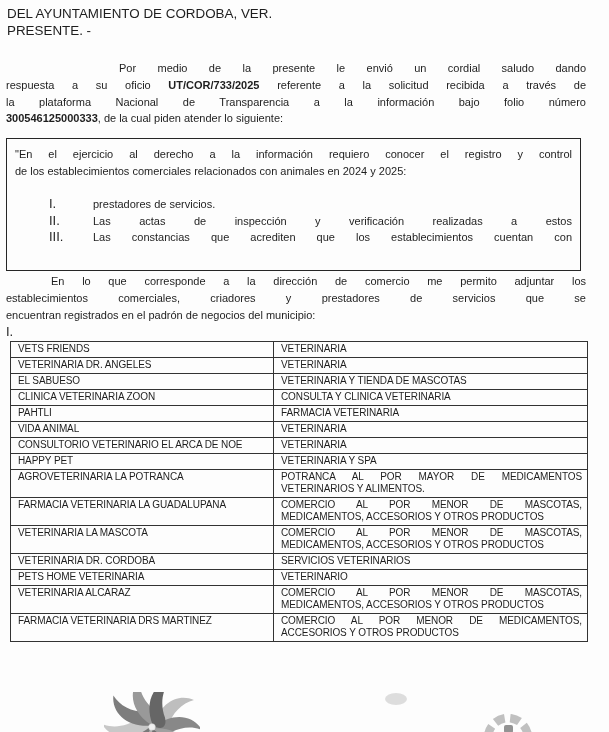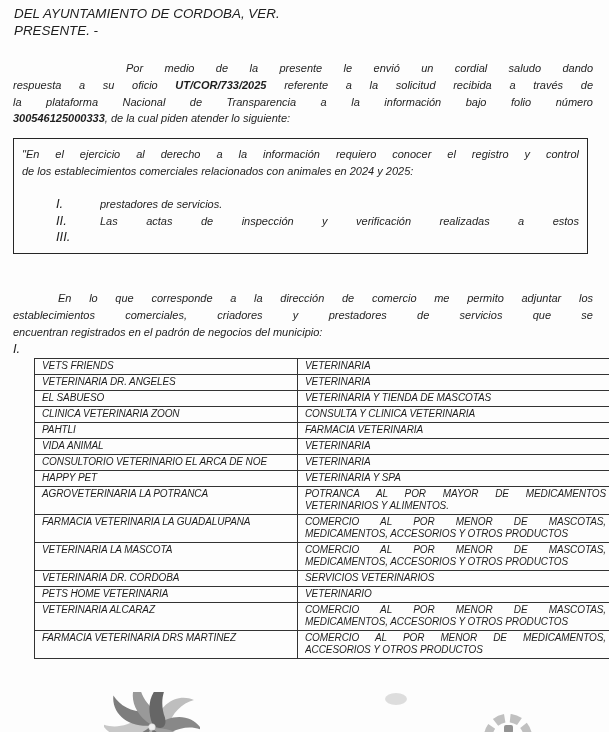--- a/index.html
+++ b/index.html
@@ -1,21 +1,21 @@
 <!DOCTYPE html>
 <html><head>
 <meta charset="utf-8">
 <style>
   html,body{margin:0;padding:0;}
   body{
     width:609px;height:732px;overflow:hidden;position:relative;
     background:#fdfdfd;color:#1e1e1e;
     font-family:"Liberation Sans", sans-serif;
   }
-  .page{position:absolute;inset:0;padding:3px 13px;box-sizing:border-box;font-style:italic;}
+  .page{position:absolute;inset:0;padding:3px 6px;box-sizing:border-box;}
   
   .tline{
     font-size:11px;line-height:16.8px;
     text-align:justify;text-align-last:justify;
     white-space:nowrap;overflow:hidden;width:580px;
   }
   .tline.last{text-align-last:left;}
   .b{font-weight:bold;}
   .header .tline{text-align-last:left;font-size:13.4px;line-height:17px;width:580px;}
   .header{margin:2px 0 0 1px;}
@@ -28,25 +28,25 @@
     width:557px;padding:7px 8px 24px 8px;
   }
   .qbox .tline{width:557px;}
   .items{margin-top:16px;}
   .qitem{position:relative;padding-left:78px;}
   .qitem .tline{width:479px;}
   .qmark{
     position:absolute;left:34px;top:0;
     font-size:13px;line-height:16.8px;
   }
-  .p2{margin-top:36px;}
+  .p2{margin-top:2px;}
   .tmark{font-size:13px;line-height:16px;margin-top:0;}
   
   table.reg{
-    border-collapse:collapse;margin-left:21px;margin-top:1px;
+    border-collapse:collapse;margin-left:4px;margin-top:1px;
     width:578px;table-layout:fixed;background:transparent;
     position:relative;z-index:1;
   }
   table.reg td{
     border:1px solid #333;vertical-align:top;
     font-size:10px;line-height:12px;letter-spacing:-0.1px;
     padding:1.5px 5px 1.5px 7px;overflow:hidden;
   }
   td.c1{width:250px;}
   .tl{white-space:nowrap;overflow:hidden;}
@@ -114,20 +114,21 @@
       <div class="qitem">
         <span class="qmark">I.</span>
         <div class="tline last">prestadores de servicios.</div>
       </div>
       <div class="qitem">
         <span class="qmark">II.</span>
         <div class="tline">Las actas de inspección y verificación realizadas a estos</div>
       </div>
       <div class="qitem">
         <span class="qmark">III.</span>
+        <div class="tline">Las constancias que acrediten que los establecimientos cuentan con</div>
       </div>
     </div>
   </div>
 
   <div class="p2">
     <div class="tline ind2">En lo que corresponde a la dirección de comercio me permito adjuntar los</div>
     <div class="tline">establecimientos comerciales, criadores y prestadores de servicios que se</div>
     <div class="tline last">encuentran registrados en el padrón de negocios del municipio:</div>
   </div>
 

